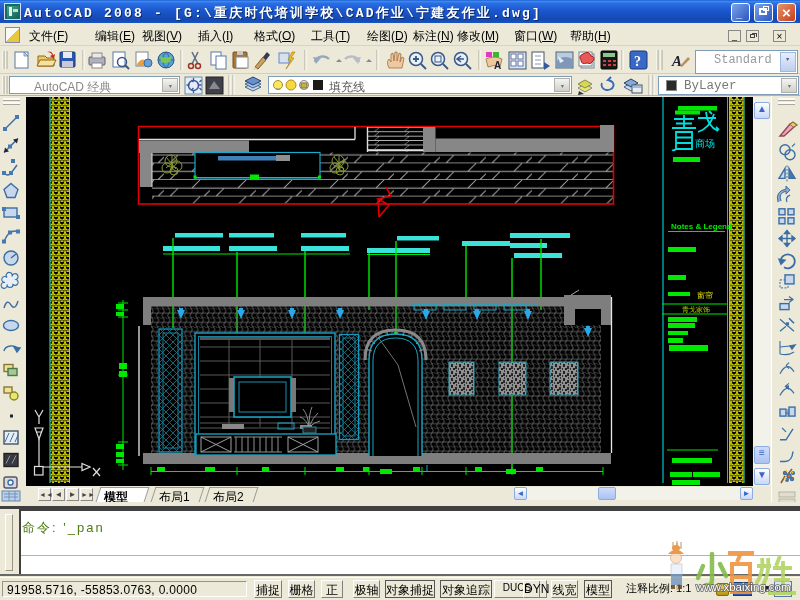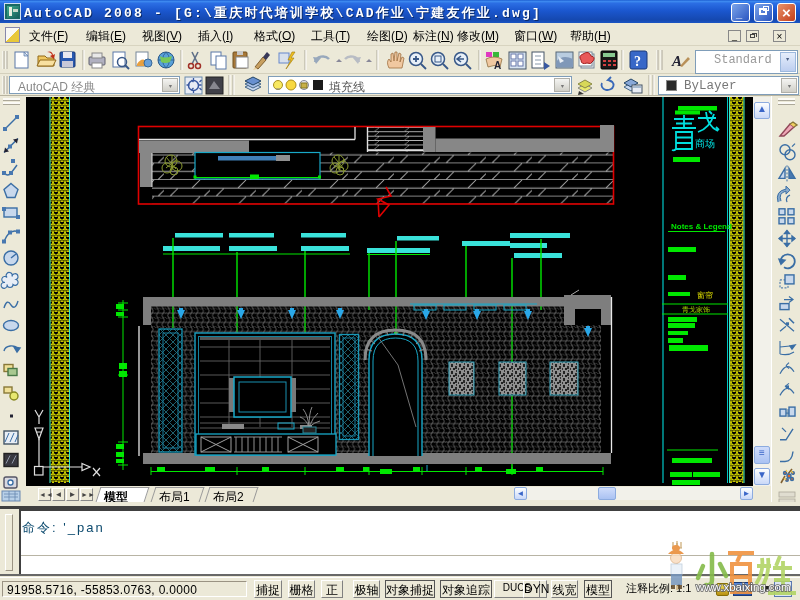--- a/index.html
+++ b/index.html
@@ -31,21 +31,21 @@
 .sbtn{left:754px;width:16px;height:17px;background:linear-gradient(180deg,#fdfefe,#c9d8f8);border:1px solid #8cabdf;border-radius:2px;color:#3a66c8;font:bold 10px "Liberation Sans";text-align:center}
 
 #tabrow{left:26px;top:486px;width:727px;height:16px;background:#ece9d8}
 .navb{top:488px;width:13px;height:13px;background:#ece9d8;border:1px solid;border-color:#fff #888 #888 #fff;color:#444;font-size:8px;text-align:center;line-height:12px}
 .tab{top:487px;height:15px;font-size:12px;color:#000;padding:1px 6px 0 6px;border:1px solid #999;border-bottom:none;transform:skewX(-18deg)}
 .tab span{display:inline-block;transform:skewX(18deg)}
 
 #cmd{left:0;top:502px;width:800px;height:75px;background:#ece9d8}
 #cmdwhite{left:19px;top:509px;width:781px;height:65px;background:#fff;border-top:2px solid #404040;border-left:2px solid #404040}
 #cmdgrip{left:5px;top:514px;width:8px;height:57px;background:#ece9d8;border:1px solid;border-color:#fff #9a9383 #9a9383 #fff}
-.cmdtxt{font-size:13px;color:#0c4a6e;white-space:nowrap}
+.cmdtxt{font-size:13px;color:#4d7c0f;white-space:nowrap}
 
 #status{left:0;top:577px;width:800px;height:23px;background:#ece9d8;border-top:1px solid #fff}
 #coord{left:2px;top:581px;width:245px;height:16px;border:1px solid;border-color:#9a9383 #fff #fff #9a9383;font-size:12px;color:#000;padding:1px 0 0 4px;letter-spacing:0.3px}
 .stbtn{top:580px;height:18px;border:1px solid;font-size:12px;color:#000;text-align:center;padding-top:1px}
 .up{border-color:#fff #808080 #808080 #fff}
 .dn{border-color:#555 #555 #555 #555;border-width:1px;background:#ece9d8}
 </style></head>
 <body>
 <div id="page">
 
@@ -63,21 +63,21 @@
       <span style="left:4px;top:4px;width:8px;height:7px;border:2px solid #fff;display:block"></span>
       <span style="left:8px;top:2px;width:6px;height:5px;border:1.5px solid #fff;display:block"></span>
     </div>
 <div id="bclose" class="abs tbtn">
       <span style="left:4px;top:0px;font-size:15px">×</span>
     </div>
 
 <div id="menu" class="abs"></div>
 <div class="abs" style="left:5px;top:27px;width:15px;height:16px;background:linear-gradient(135deg,#f8f8f4 50%,#e8c83a 50%);border:1px solid #88a">&nbsp;</div>
 <div class="mi abs" style="left:29px">文件(<u>F</u>)</div>
-<div class="mi abs" style="left:86px">编辑(<u>E</u>)</div>
+<div class="mi abs" style="left:95px">编辑(<u>E</u>)</div>
 <div class="mi abs" style="left:142px">视图(<u>V</u>)</div>
 <div class="mi abs" style="left:198px">插入(<u>I</u>)</div>
 <div class="mi abs" style="left:254px">格式(<u>O</u>)</div>
 <div class="mi abs" style="left:311px">工具(<u>T</u>)</div>
 <div class="mi abs" style="left:367px">绘图(<u>D</u>)</div>
 <div class="mi abs" style="left:413px">标注(<u>N</u>)</div>
 <div class="mi abs" style="left:457px">修改(<u>M</u>)</div>
 <div class="mi abs" style="left:514px">窗口(<u>W</u>)</div>
 <div class="mi abs" style="left:570px">帮助(<u>H</u>)</div>
 <div class="abs" style="left:728px;top:30px;width:13px;height:12px;border:1px solid #888;background:#ece9d8;font-size:9px;text-align:center;line-height:10px">_</div>
@@ -241,21 +241,21 @@
 
 <path d="M229,-10 V10 M233,-10 V10" stroke="#aca899"></path>
           <path d="M230,-10 V10 M234,-10 V10" stroke="#fff"></path>
 
 <path d="M245,2 l8,-4 l8,4 l-8,4 z" fill="#c8d8f0" stroke="#468"></path>
           <path d="M245,-1 l8,-4 l8,4 l-8,4 z" fill="#a8c0e8" stroke="#468"></path>
           <path d="M245,-4 l8,-4 l8,4 l-8,4 z" fill="#6890d0" stroke="#246"></path>
 </g>
 </svg>
 
-<div class="abs combo" style="left:9px;top:2px;width:171px;height:18px;padding:2px 0 0 8px;color:#888;font-size:12px">AutoCAD 经典<div class="cdrop" style="background:linear-gradient(180deg,#f4f4f2,#d0cfc8);border-color:#b0afa8;color:#777"><span style="display:inline-block;transform:scale(0.6);margin-top:2px">▼</span></div></div>
+<div class="abs combo" style="left:9px;top:2px;width:171px;height:18px;padding:2px 0 0 24px;color:#888;font-size:12px">AutoCAD 经典<div class="cdrop" style="background:linear-gradient(180deg,#f4f4f2,#d0cfc8);border-color:#b0afa8;color:#777"><span style="display:inline-block;transform:scale(0.6);margin-top:2px">▼</span></div></div>
 
 <div class="abs combo" style="left:268px;top:2px;width:304px;height:18px">
   <svg class="abs" style="left:2px;top:1px" width="55" height="15" viewBox="0 0 55 15">
     <circle cx="7" cy="7" r="4.5" fill="#f8e860" stroke="#a89020"></circle>
           <path d="M5,11 h4" stroke="#888"></path>
     <circle cx="20" cy="7" r="5" fill="#f8d840" stroke="#b09018"></circle>
     <circle cx="33" cy="7" r="4.5" fill="#e8e8f0" stroke="#889"></circle>
           <rect x="30" y="5" width="6" height="5" fill="#c8b048" stroke="#887820"></rect>
     <rect x="42" y="2" width="10" height="10" fill="#1a1a1a"></rect>
   </svg>

